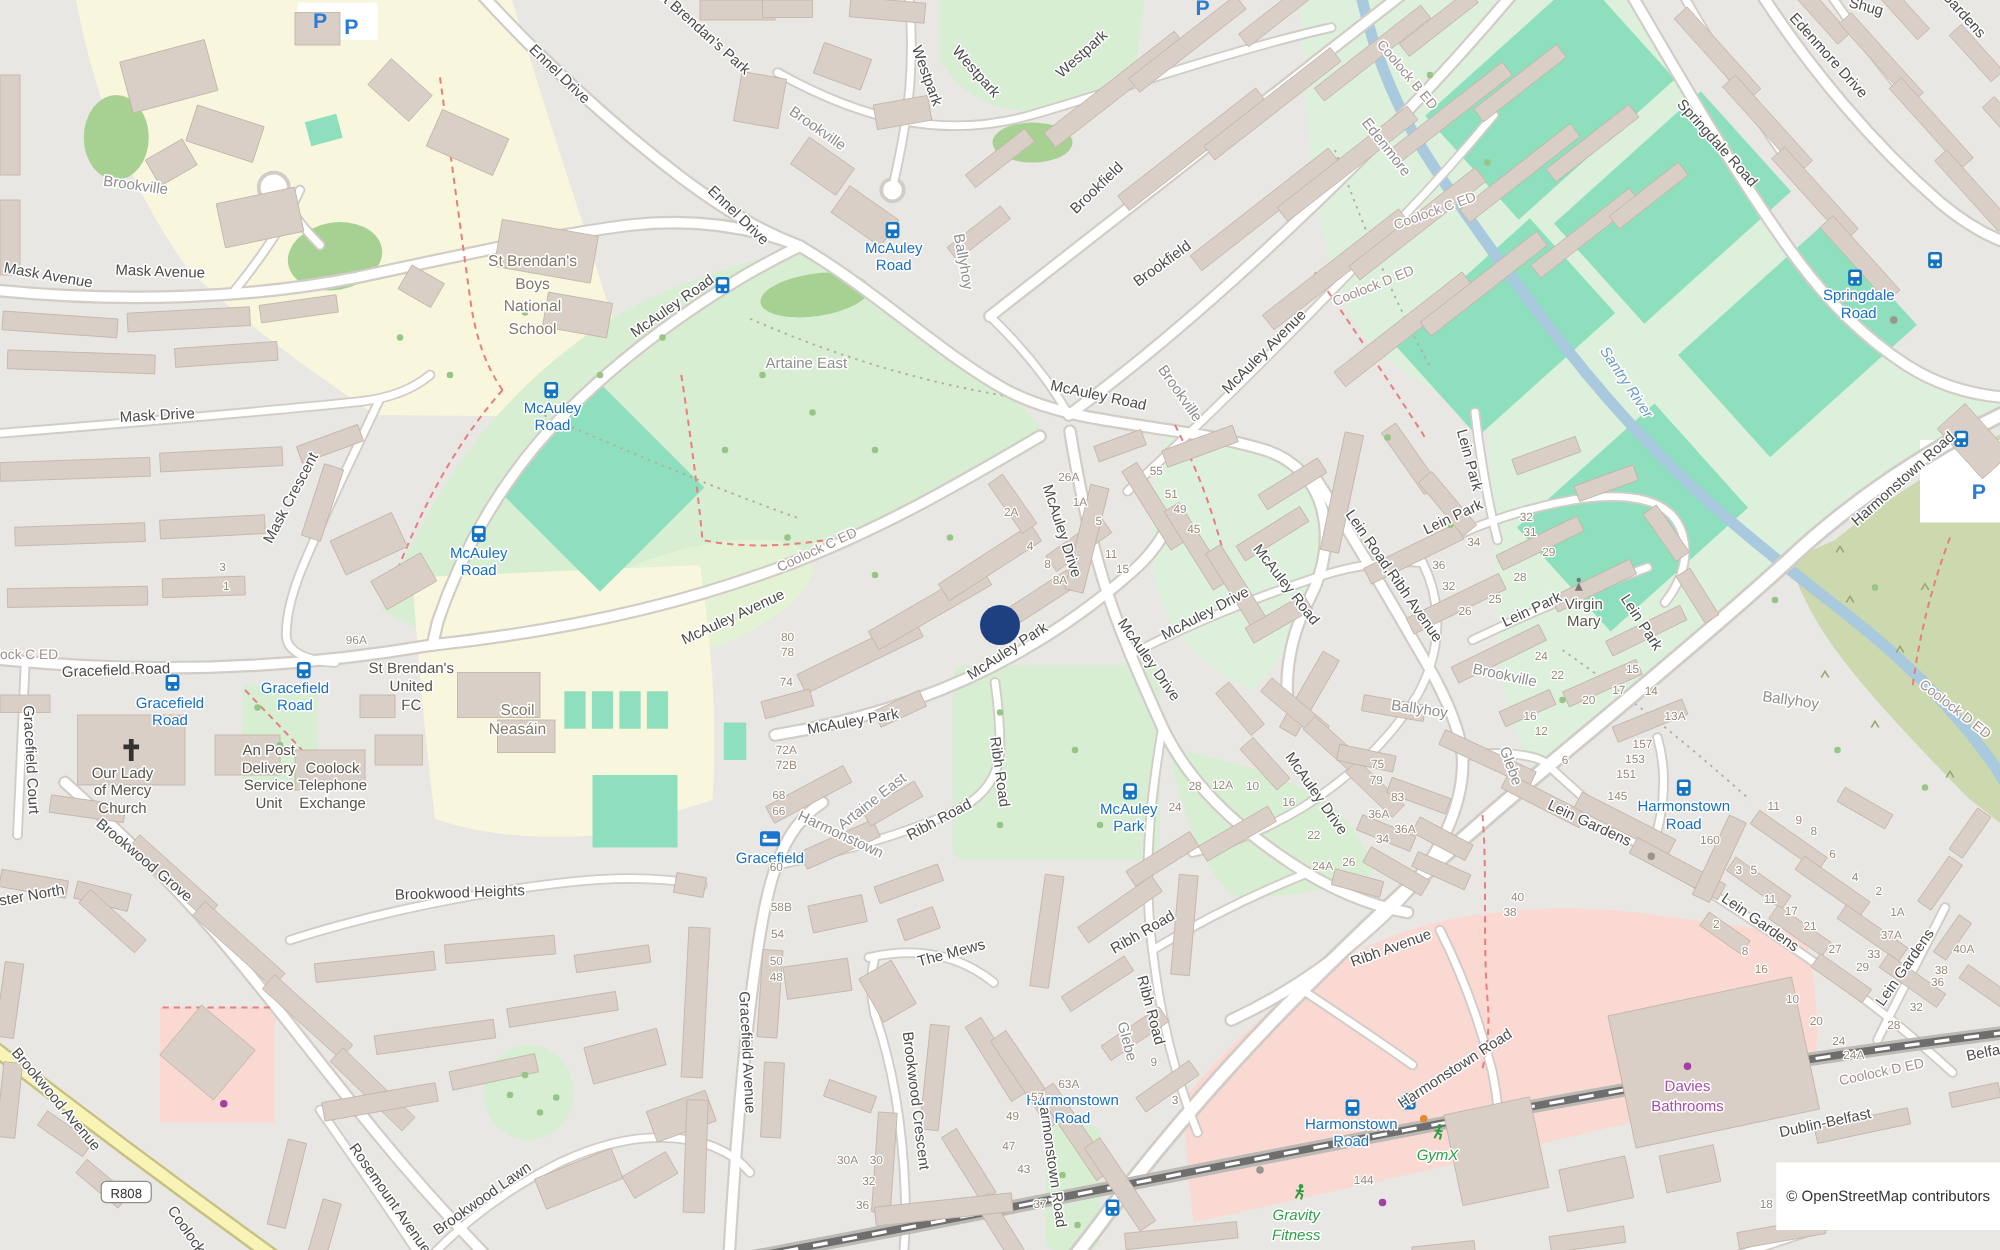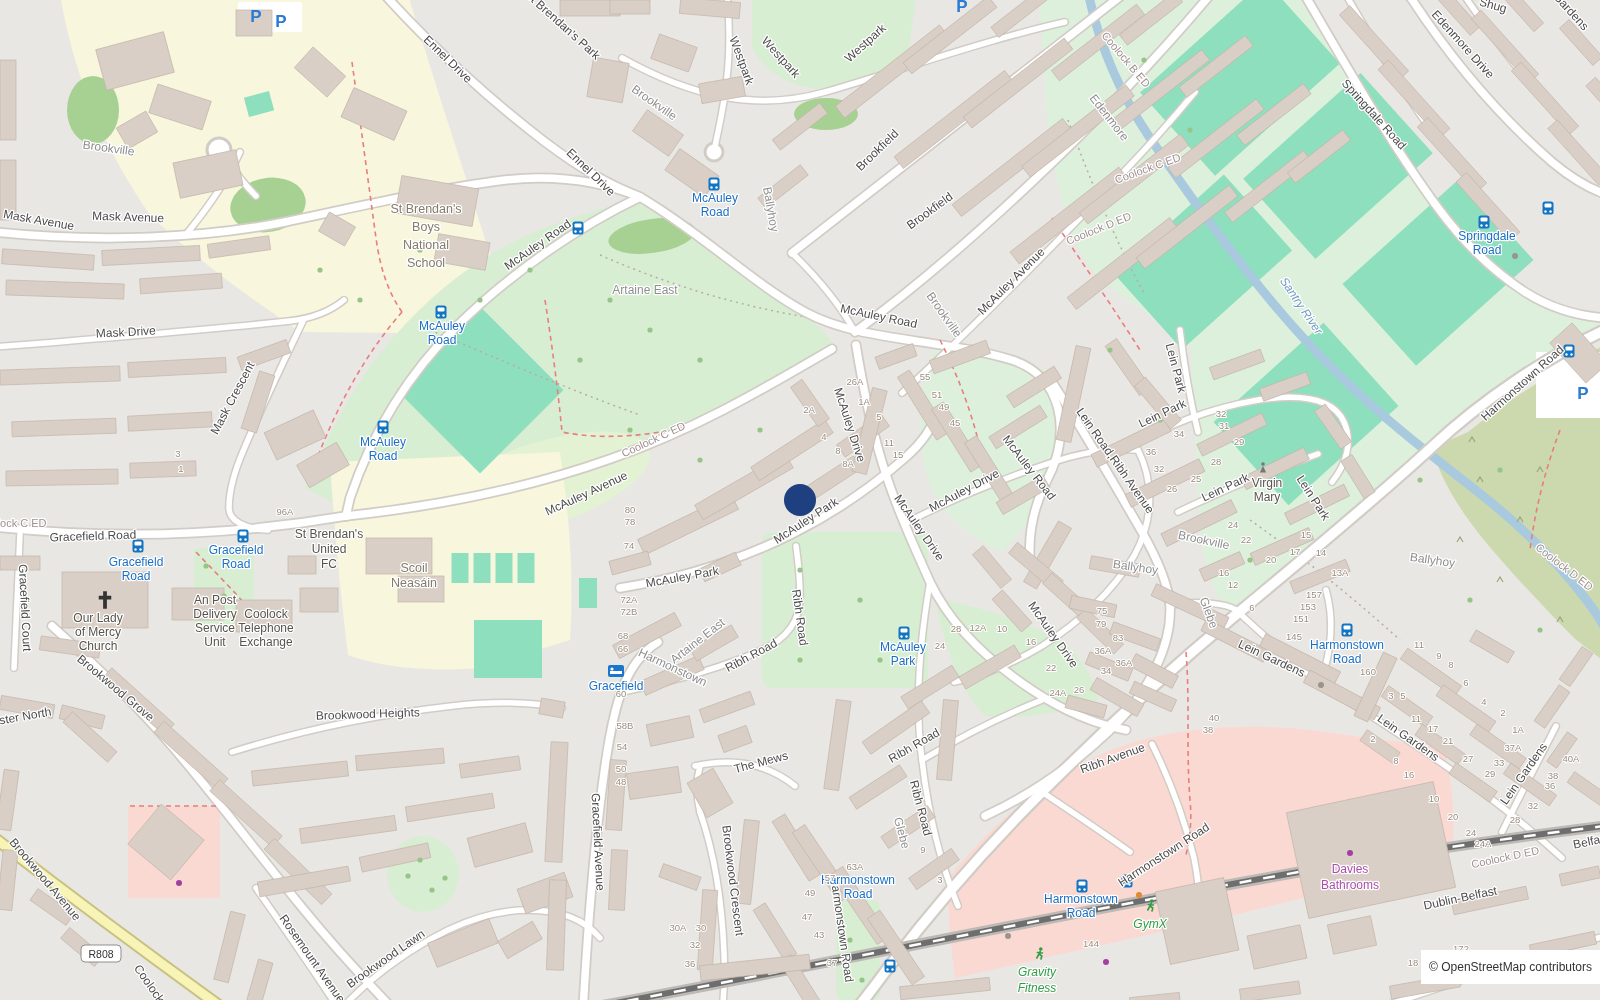--- a/index.html
+++ b/index.html
@@ -10,21 +10,21 @@
   .place{fill:#8f8f8f;font-size:12px;}
   .ed{fill:#a09090;font-size:11px;}
   .water-lbl{fill:#6f9cc2;font-size:12px;font-style:italic;}
   .transit{fill:#1a6fc4;font-size:12px;}
   .num{fill:#9a8c7e;font-size:9.5px;stroke-width:2px;}
   .poi-dark{fill:#58544c;font-size:12px;}
   .poi-school{fill:#837b6b;font-size:12.5px;}
   .poi-green{fill:#2e9e44;font-size:12px;font-style:italic;}
   .poi-purple{fill:#ab4dab;font-size:12px;}
   .ref-badge{fill:#333;font-size:10.5px;}
-  #attribution{position:absolute;right:0;bottom:16px;background:#ffffff;padding:10px 8px;font-size:12px;color:#333;font-family:"Liberation Sans",sans-serif;}
+  #attribution{position:absolute;right:0;bottom:16px;background:#ffffff;padding:20px 8px;font-size:12px;color:#333;font-family:"Liberation Sans",sans-serif;}
 </style>
 </head>
 <body>
 
 <div id="map">
   <svg id="mapsvg" viewBox="0 0 1600 1000" xmlns="http://www.w3.org/2000/svg">
     <rect x="0" y="0" width="1600" height="1000" fill="#e9e7e3"></rect>
     <g id="g-areas">
         <path d="M60,-5 L408,-5 C428,60 450,130 470,190 C480,225 492,262 505,292 C510,308 512,322 510,334 L300,332 C262,305 205,268 150,215 C105,150 75,80 60,-5 Z" fill="#f8f6dc"></path>
         <path d="M752,-5 L916,-5 L908,58 C880,80 845,92 812,88 C785,84 764,70 752,48 Z" fill="#d7eed2"></path>

